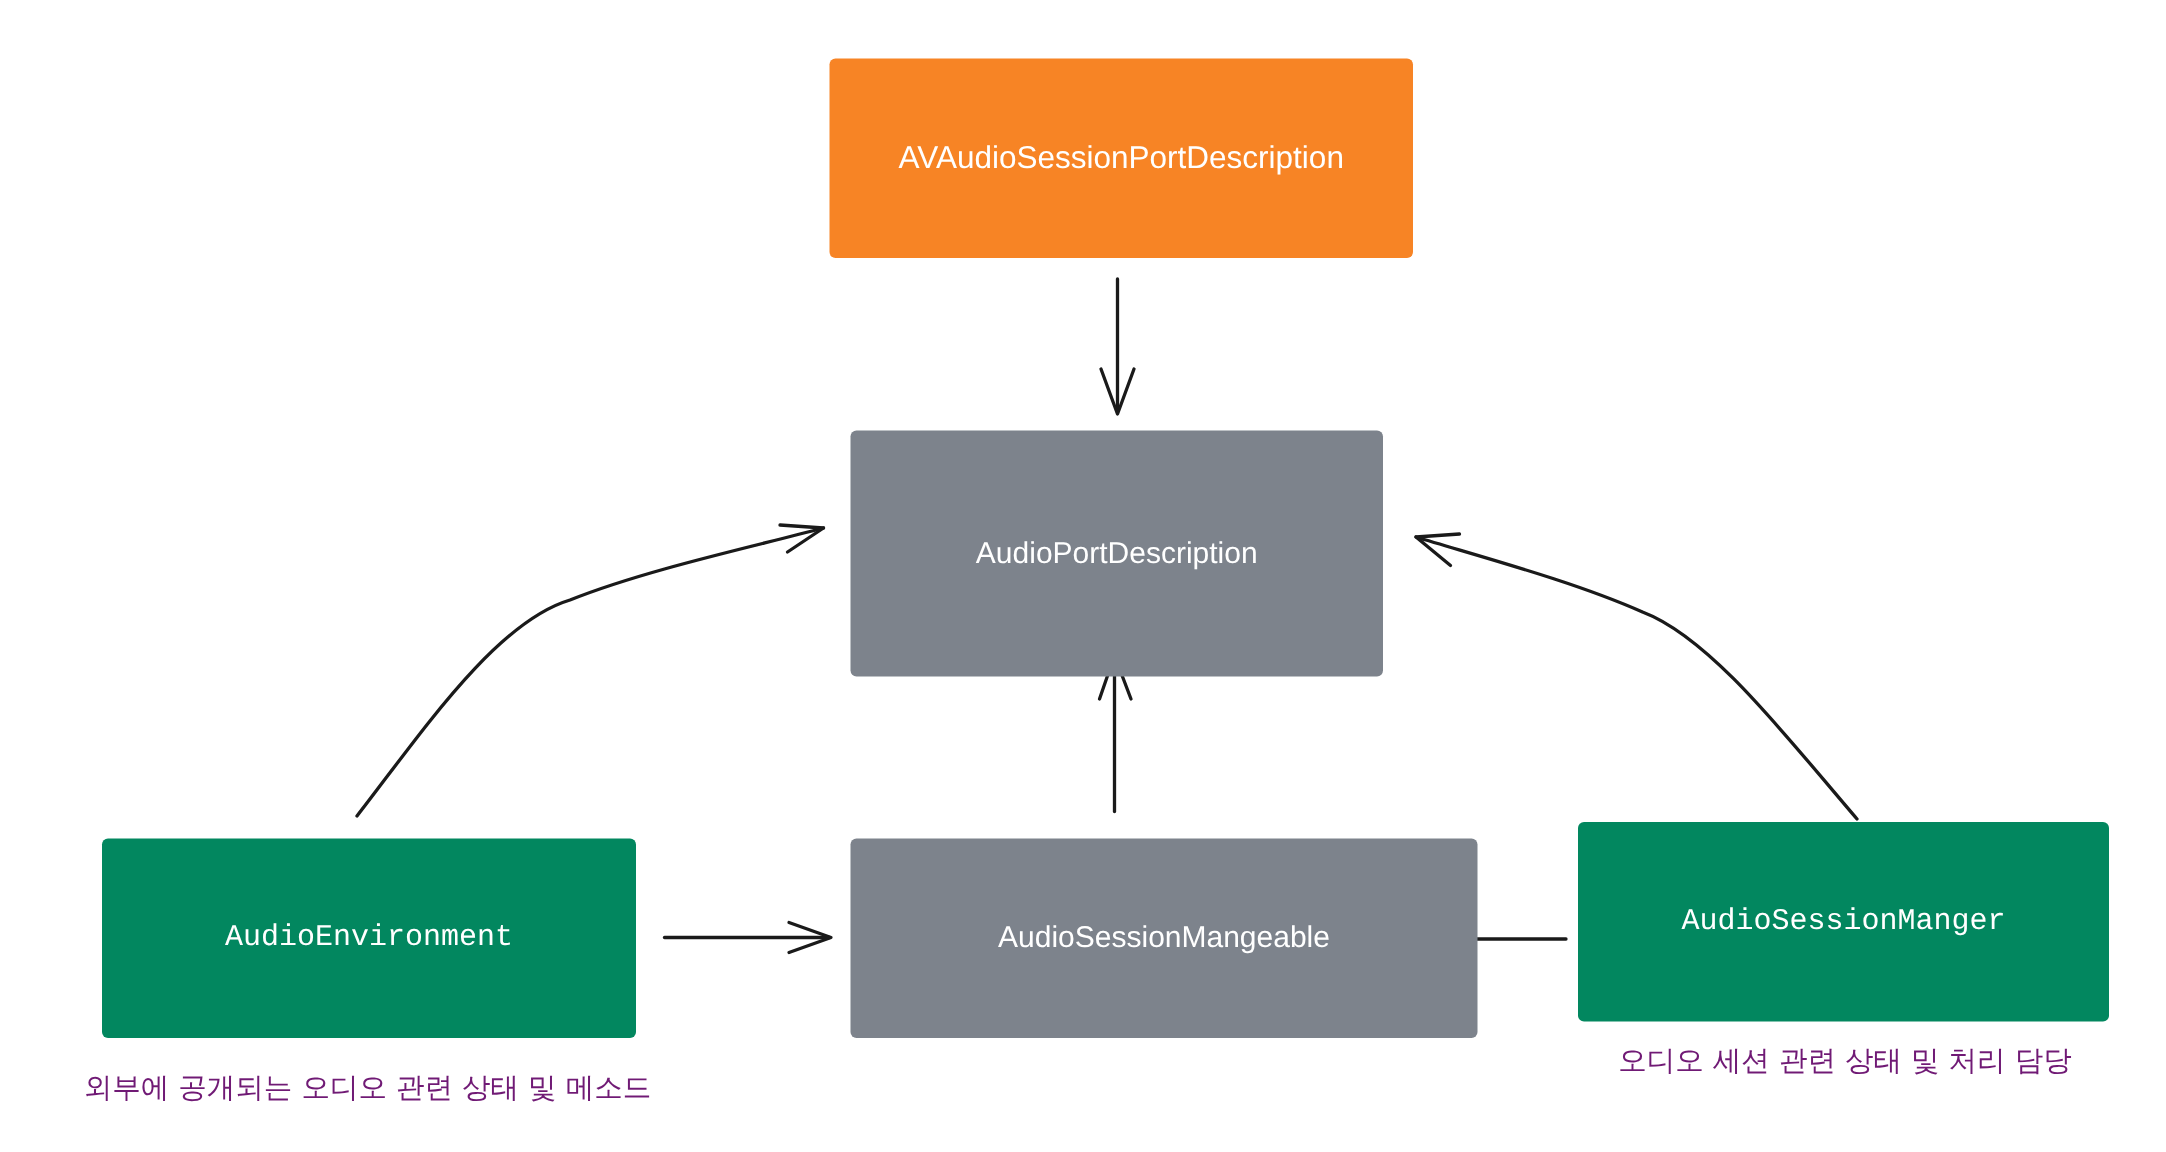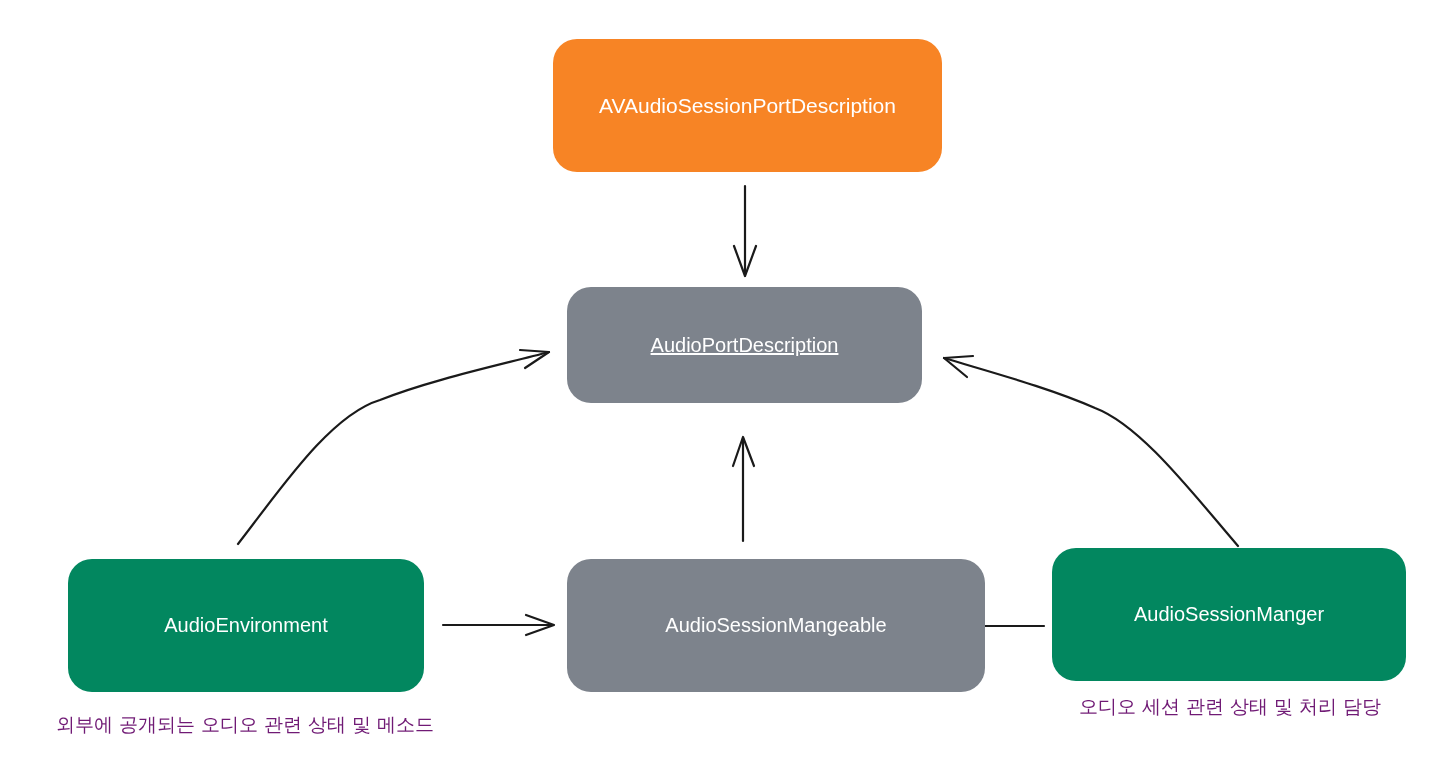--- a/index.html
+++ b/index.html
@@ -9,36 +9,36 @@
     }
     body {
       width: 1444px;
       height: 768px;
       position: relative;
       overflow: hidden;
       font-family: "Liberation Sans", "DejaVu Sans", sans-serif;
     }
     .node {
       position: absolute;
-      border-radius: 24px;
+      border-radius: 4px;
       display: flex;
       align-items: center;
       justify-content: center;
       color: #ffffff;
       font-size: 20px;
       font-weight: 500;
       box-sizing: border-box;
       white-space: nowrap;
     }
     .node-orange { background: #F78425; }
     .node-gray   { background: #7D838C; }
-    .node-green  { background: #02875F; }
+    .node-green  { background: #02875F; font-family: Liberation Mono, monospace; }
 
     #node-avaudio  { left: 553px;  top: 39px;  width: 389px; height: 133px; font-size: 21px; }
-    #node-port     { left: 567px;  top: 287px; width: 355px; height: 116px; text-decoration: underline; }
+    #node-port     { left: 567px;  top: 287px; width: 355px; height: 164px; }
     #node-env      { left: 68px;   top: 559px; width: 356px; height: 133px; }
     #node-mgeable  { left: 567px;  top: 559px; width: 418px; height: 133px; }
     #node-mgr      { left: 1052px; top: 548px; width: 354px; height: 133px; }
 
     .caption {
       position: absolute;
       color: #701a75;
       font-size: 19px;
       font-family: "DejaVu Sans", sans-serif;
       white-space: nowrap;

